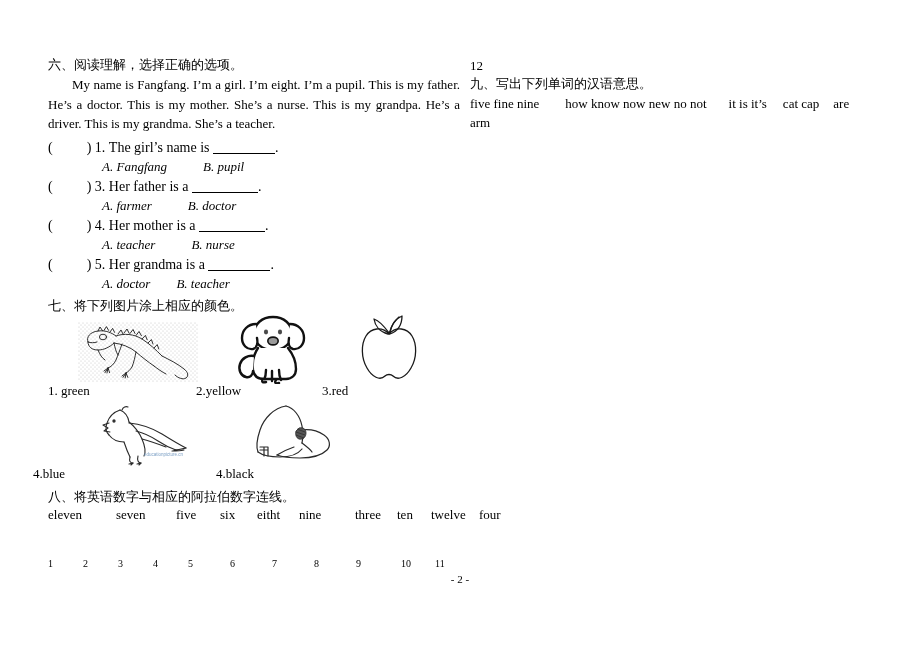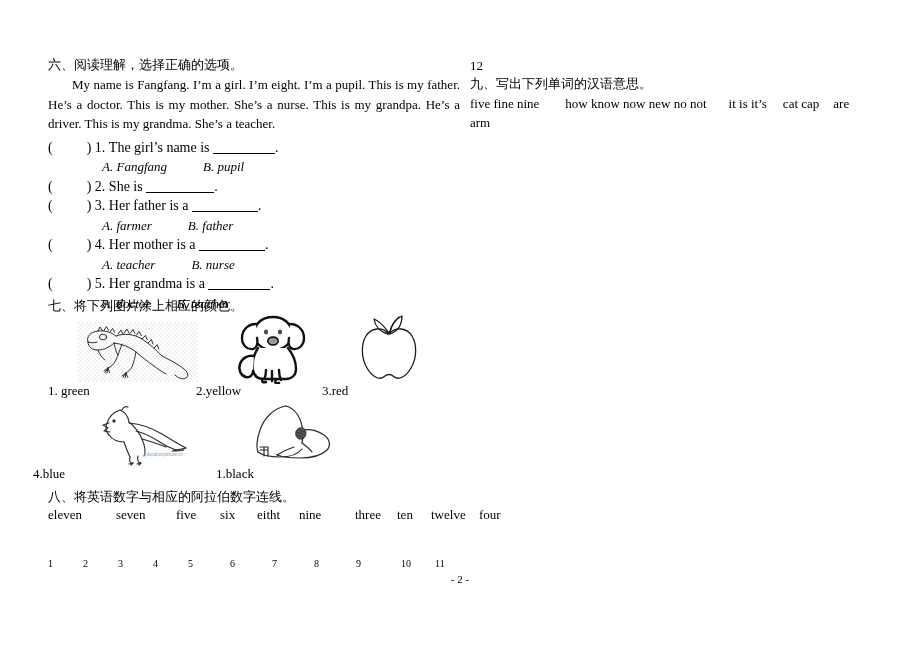--- a/index.html
+++ b/index.html
@@ -162,26 +162,24 @@
   <div class="col-left">
 
     <div class="sec-head">六、阅读理解，选择正确的选项。</div>
 
     <div class="passage">My name is Fangfang. I’m a girl. I’m eight. I’m a pupil. This is my father. He’s a doctor. This is my mother. She’s a nurse. This is my grandpa. He’s a driver. This is my grandma. She’s a teacher.</div>
 
     <div class="q-line"><span>(</span><span class="paren"></span><span>)</span>&nbsp;<span>1.</span>&nbsp;<span>The girl’s name is</span>
       <span class="blank w1"></span><span>.</span></div>
     <div class="opt-line"><span>A. Fangfang</span><span class="opt-b">B. pupil</span></div>
 
-    <div class="q-line"><span>(</span><span class="paren"></span><span>)</span>&nbsp;<span>2.</span>&nbsp;<span>She is</span>
-      <span class="blank w2"></span><span>.</span></div>
 
     <div class="q-line"><span>(</span><span class="paren"></span><span>)</span>&nbsp;<span>3.</span>&nbsp;<span>Her father is a</span>
       <span class="blank w3"></span><span>.</span></div>
-    <div class="opt-line"><span>A. farmer</span><span class="opt-b">B. father</span></div>
+    <div class="opt-line"><span>A. farmer</span><span class="opt-b">B. doctor</span></div>
 
     <div class="q-line"><span>(</span><span class="paren"></span><span>)</span>&nbsp;<span>4.</span>&nbsp;<span>Her mother is a</span>
       <span class="blank w3"></span><span>.</span></div>
     <div class="opt-line"><span>A. teacher</span><span class="opt-b">B. nurse</span></div>
 
     <div class="q-line"><span>(</span><span class="paren"></span><span>)</span>&nbsp;<span>5.</span>&nbsp;<span>Her grandma is a</span>
       <span class="blank w1"></span><span>.</span></div>
     <div class="opt-line"><span>A. doctor</span><span class="opt-b narrow">B. teacher</span></div>
   </div>
 
@@ -294,21 +292,21 @@
           <path d="M25 53 C30 50 36 47 42 45"></path>
         </g>
         <g fill="#555555" stroke="#2a2a2a" stroke-width="0.8">
           <path d="M47 26 C51 25 54 27 54 31 C54 35 51 38 47 37 C44 36 43 32 44 29 Z"></path>
         </g>
         <g fill="none" stroke="#2a2a2a" stroke-width="0.7">
           <path d="M45 27 l8 3 M44 30 l9 3 M44 33 l8 3"></path>
         </g>
       </svg>
     </div>
-    <div class="pic-label" style="left:216px; top:466px;">1.black</div>
+    <div class="pic-label" style="left:216px; top:466px;">4.black</div>
   </div>
 
   <div class="sec8-head">八、将英语数字与相应的阿拉伯数字连线。</div>
 
   <div class="sec8-words"><span class="w" style="width:68px;">eleven</span><span class="w" style="width:60px;">seven</span><span class="w" style="width:44px;">five</span><span class="w" style="width:37px;">six</span><span class="w" style="width:42px;">eitht</span><span class="w" style="width:56px;">nine</span><span class="w" style="width:42px;">three</span><span class="w" style="width:34px;">ten</span><span class="w" style="width:48px;">twelve</span><span class="w">four</span></div>
 
   <div class="sec8-nums"><span class="w" style="display:inline-block;width:35px;">1</span><span class="w" style="display:inline-block;width:35px;">2</span><span class="w" style="display:inline-block;width:35px;">3</span><span class="w" style="display:inline-block;width:35px;">4</span><span class="w" style="display:inline-block;width:42px;">5</span><span class="w" style="display:inline-block;width:42px;">6</span><span class="w" style="display:inline-block;width:42px;">7</span><span class="w" style="display:inline-block;width:42px;">8</span><span class="w" style="display:inline-block;width:45px;">9</span><span class="w" style="display:inline-block;width:34px;">10</span><span class="w">11</span></div>
 
   <div class="footer">- 2 -</div>
 

